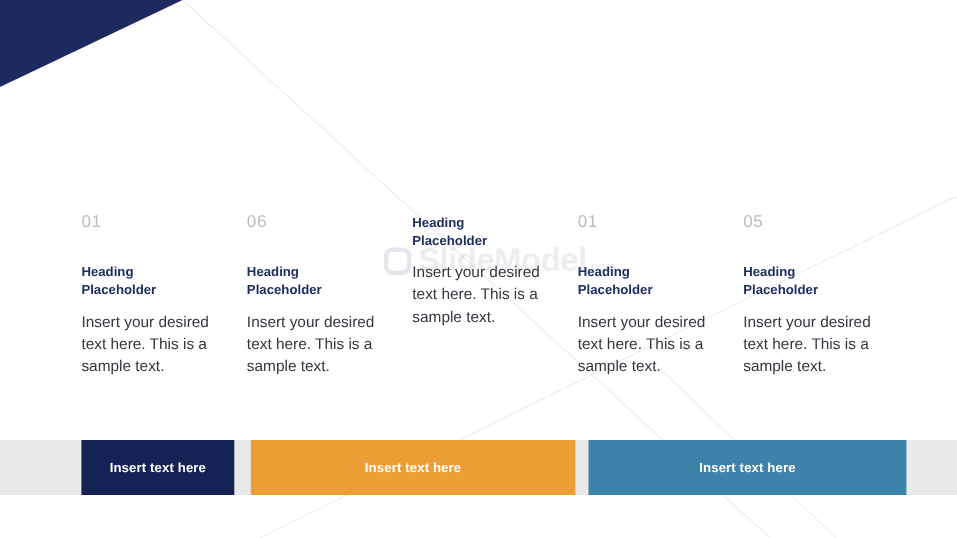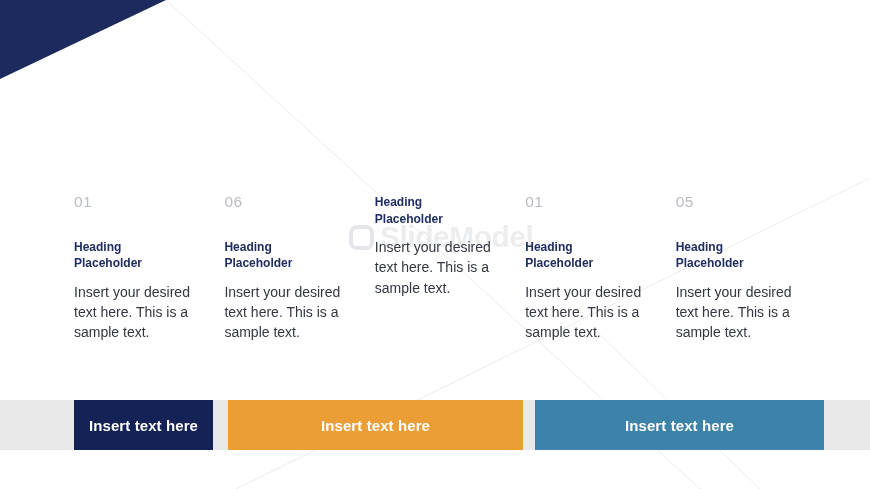--- a/index.html
+++ b/index.html
@@ -142,21 +142,21 @@
     background: #e9e9e9;
   }
   .footer-box {
     position: absolute;
     top: 400px;
     height: 50px;
     display: flex;
     align-items: center;
     justify-content: center;
     color: #ffffff;
-    font-size: 15px;
+    font-size: 12px;
     font-weight: bold;
     letter-spacing: 0.1px;
     text-align: right;
   }
   .fb-1 { left: 74px;  width: 139px; background: #152256; }
   .fb-2 { left: 228px; width: 295px; background: #eb9e35; }
   .fb-3 { left: 535px; width: 289px; background: #3d82a8; }
 </style>
 </head>
 <body>

